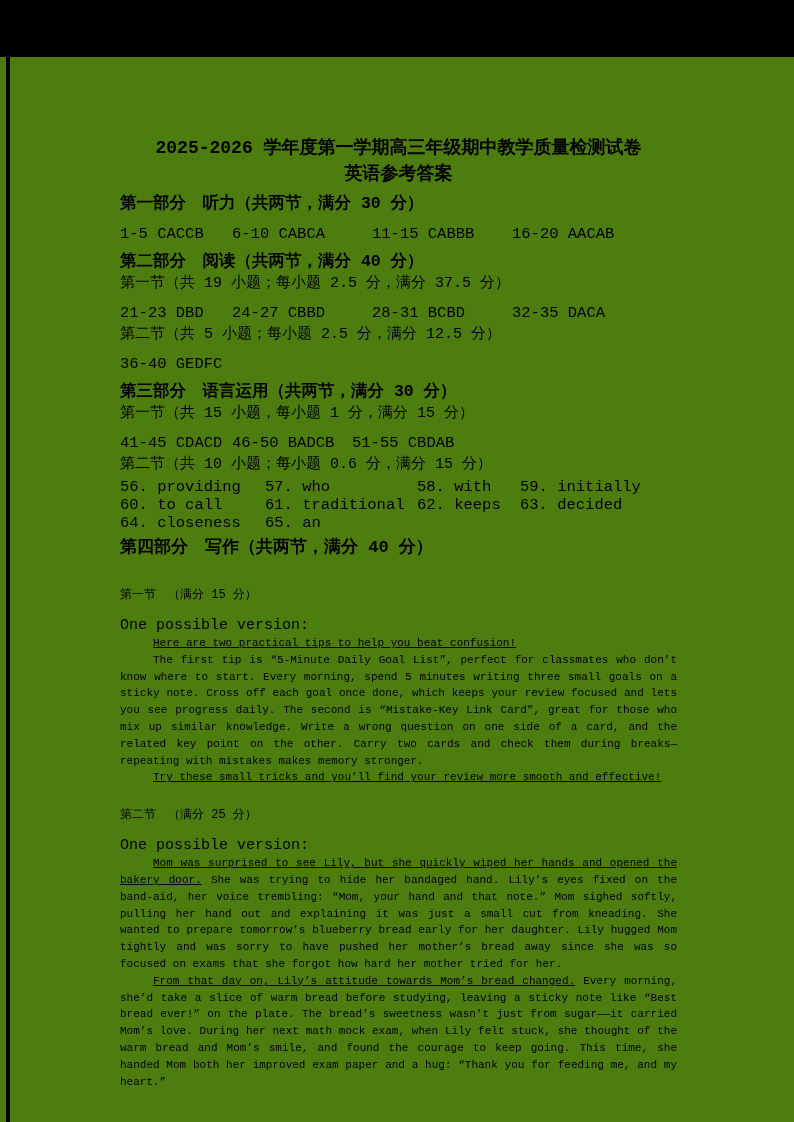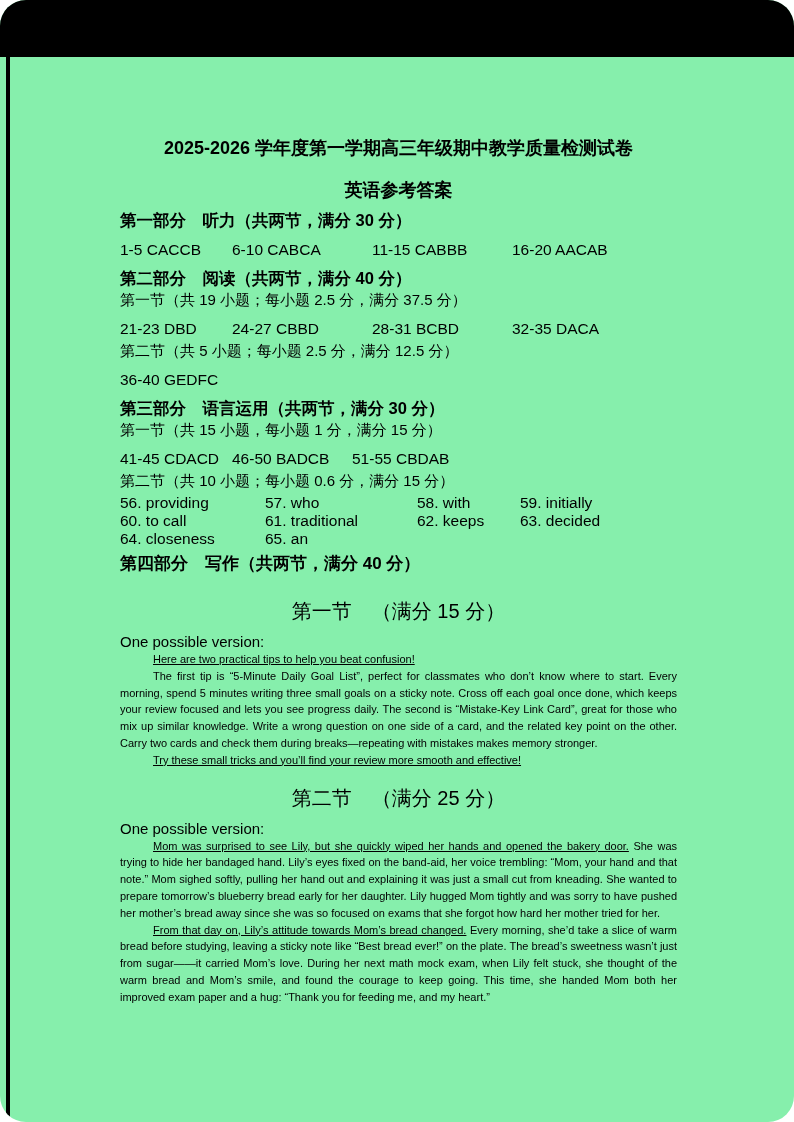--- a/index.html
+++ b/index.html
@@ -1,24 +1,23 @@
 <!DOCTYPE html>
 <html><head>
 <meta charset="utf-8">
 <style>
   html, body { margin: 0; padding: 0; background: #ffffff; }
   .page {
     position: relative;
     width: 794px;
     height: 1122px;
-    background: #86efac;
+    background: #4d7c0f;
     overflow: hidden;
-    font-family: Liberation Sans, sans-serif;
+    font-family: Liberation Mono, monospace;
     color: #000000;
-    border-radius: 26px;
   }
   .scan-top {
     position: absolute;
     top: 0; left: 0;
     width: 794px; height: 57px;
     background: #000000;
   }
   .scan-left {
     position: absolute;
     top: 57px; left: 6px;
@@ -30,21 +29,21 @@
     top: 136px;
     left: 120px;
     width: 557px;
   }
   .title1, .title2 {
     font-size: 18px;
     font-weight: bold;
     text-align: center;
     line-height: 24px;
   }
-  .title2 { margin-top: 18px; }
+  .title2 { margin-top: 2px; }
   .part-heading {
     font-size: 16.5px;
     font-weight: bold;
     line-height: 20px;
     margin-top: 8px;
   }
   .note {
     font-size: 15px;
     line-height: 19px;
     margin-top: 2px;
@@ -59,24 +58,23 @@
   .cols3a { grid-template-columns: 112px 120px auto; }
   .word-grid {
     display: grid;
     grid-template-columns: 145px 152px 103px auto;
     font-size: 15.5px;
     line-height: 18px;
     row-gap: 0;
     margin-top: 4px;
   }
   .sec-label {
-    font-size: 20px;
+    font-size: 12px;
     line-height: 19px;
     margin-top: 28px;
-    text-align: center;
   }
   .intro {
     font-size: 15px;
     line-height: 17px;
     margin-top: 12px;
   }
   .para {
     font-size: 11px;
     line-height: 16.8px;
     text-align: justify;

